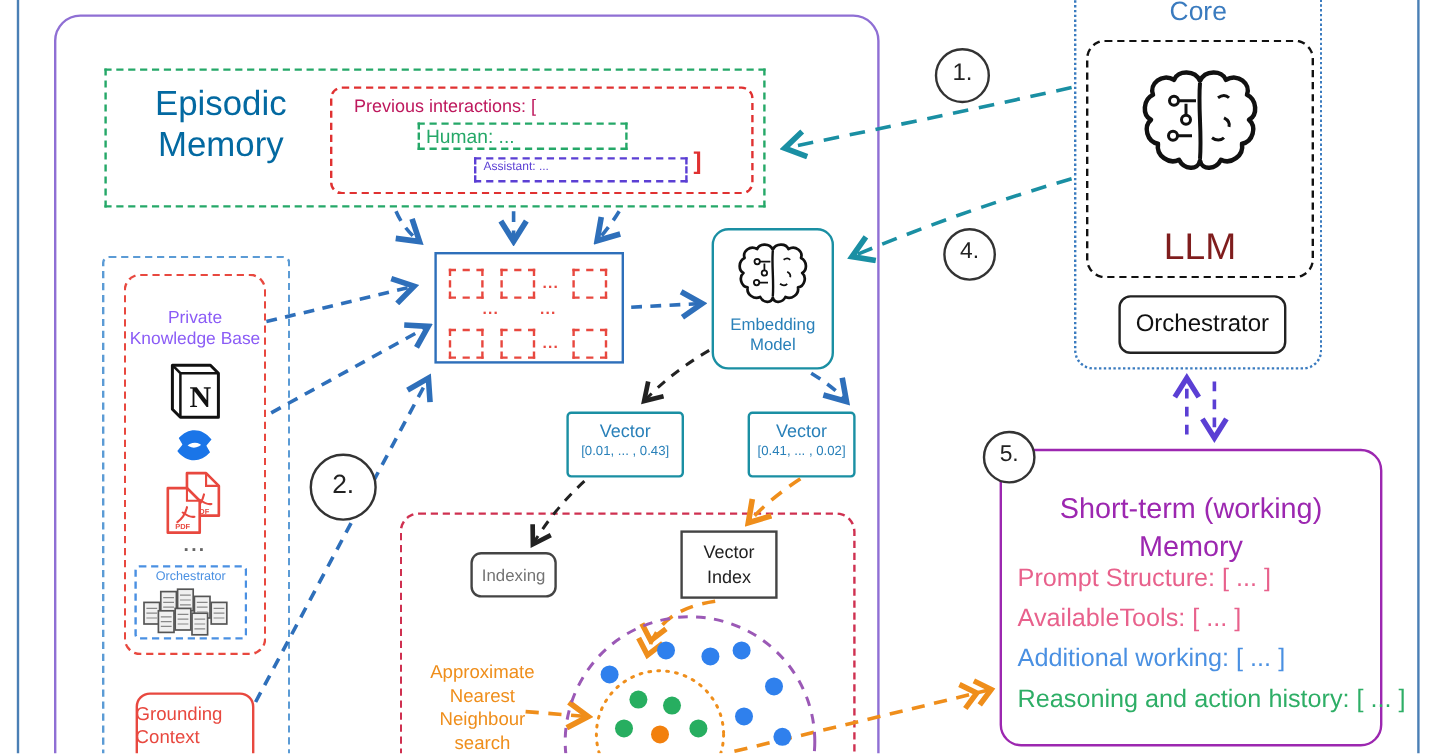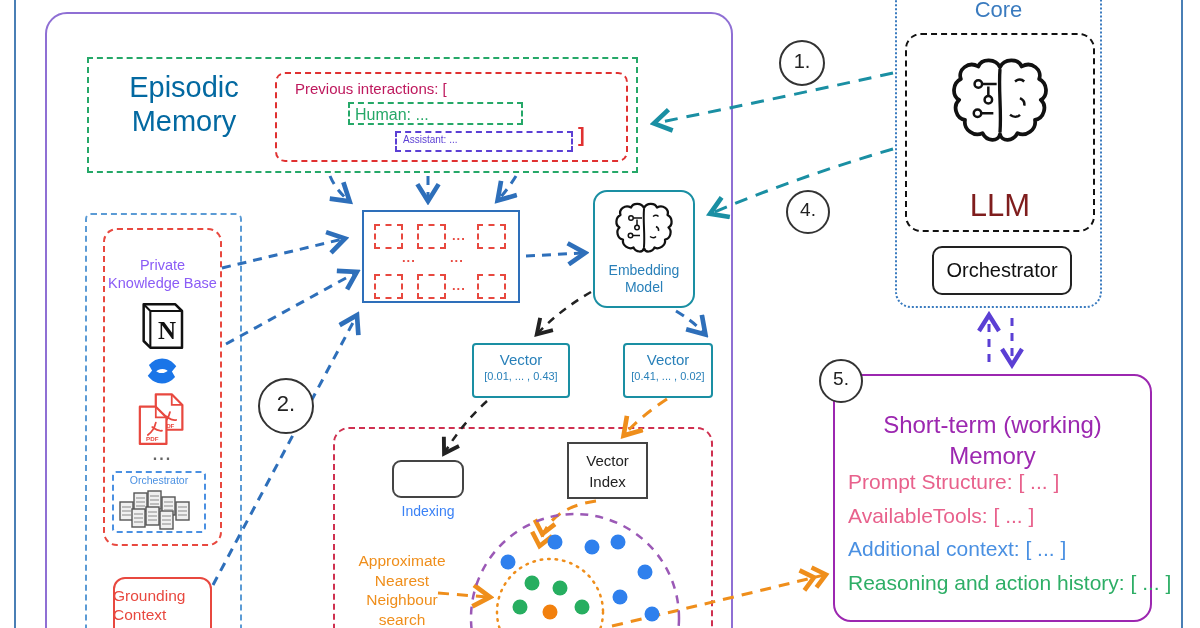--- a/index.html
+++ b/index.html
@@ -48,21 +48,21 @@
   .emb-label{left:593px;top:262px;width:102px;font-size:14px;line-height:17px;color:#2980b9;text-align:center;}
   .vec-box{border:2.5px solid #1a8fa3;border-radius:4px;background:#fff;}
   .vec1{left:472px;top:343px;width:98px;height:55px;}
   .vec2{left:623px;top:343px;width:90px;height:55px;}
   .vec-title{margin-top:6px;font-size:15px;color:#2980b9;text-align:center;}
   .vec-val{font-size:11px;color:#2980b9;text-align:center;margin-top:2px;}
 
   
   .crimson-box{left:333px;top:427px;width:380px;height:216px;border:2.5px dashed #cf3050;border-radius:16px;}
   .index-box{left:392px;top:460px;width:72px;height:38px;border:2px solid #444;border-radius:9px;background:#fff;}
-  .index-label{width:100%;font-size:14px;color:#3b82f6;text-align:center;line-height:34px;margin-top:32px;}
+  .index-label{width:100%;font-size:14px;color:#737373;text-align:center;line-height:34px;}
   .vindex-box{left:567px;top:442px;width:81px;height:57px;border:2px solid #444;background:#fff;}
   .vindex-label{width:100%;margin-top:6px;font-size:15px;line-height:21px;color:#222;text-align:center;}
   .ann-label{left:350px;top:551px;width:104px;font-size:15.5px;line-height:19.5px;color:#ef8e1b;text-align:center;}
 
   
   .core-outer{left:895px;top:-30px;width:207px;height:338px;border:2px dotted #3a7bbf;border-radius:16px;}
   .core-label{left:895px;top:-3px;width:207px;font-size:22px;color:#3a7bbf;text-align:center;}
   .llm-box{left:905px;top:33px;width:190px;height:199px;border:2.5px dashed #111;border-radius:16px;}
   .llm-brain{left:950px;top:52px;width:100px;height:94px;}
   .llm-label{left:905px;top:188px;width:190px;font-size:31px;color:#7f1d1d;text-align:center;}
@@ -223,21 +223,21 @@
   </svg>
   <div class="abs llm-label">LLM</div>
   <div class="abs orch-box">
     <div class="orch-label">Orchestrator</div>
   </div>
 
   <div class="abs stm-box"></div>
   <div class="abs stm-title">Short-term (working) Memory</div>
   <div class="stm-item stm-pink" style="top:470px;">Prompt Structure: [ ... ]</div>
   <div class="stm-item stm-pink" style="top:504px;">AvailableTools: [ ... ]</div>
-  <div class="stm-item stm-blue" style="top:537px;">Additional context: [ ... ]</div>
+  <div class="stm-item stm-blue" style="top:537px;">Additional working: [ ... ]</div>
   <div class="stm-item stm-green" style="top:571px;">Reasoning and action history: [ ... ]</div>
 
   <svg class="overlay" viewBox="0 0 1200 628">
     <defs>
       <marker id="mBlue" viewBox="0 0 12 12" refX="9" refY="6" markerWidth="8.5" markerHeight="8.5" orient="auto-start-reverse">
         <path d="M2 1 L10 6 L2 11" fill="none" stroke="#2e6fba" stroke-width="2.2"></path>
         </marker>
       <marker id="mTeal" viewBox="0 0 12 12" refX="9" refY="6" markerWidth="8.5" markerHeight="8.5" orient="auto-start-reverse">
         <path d="M2 1 L10 6 L2 11" fill="none" stroke="#1a8fa3" stroke-width="2.2"></path>
         </marker>

